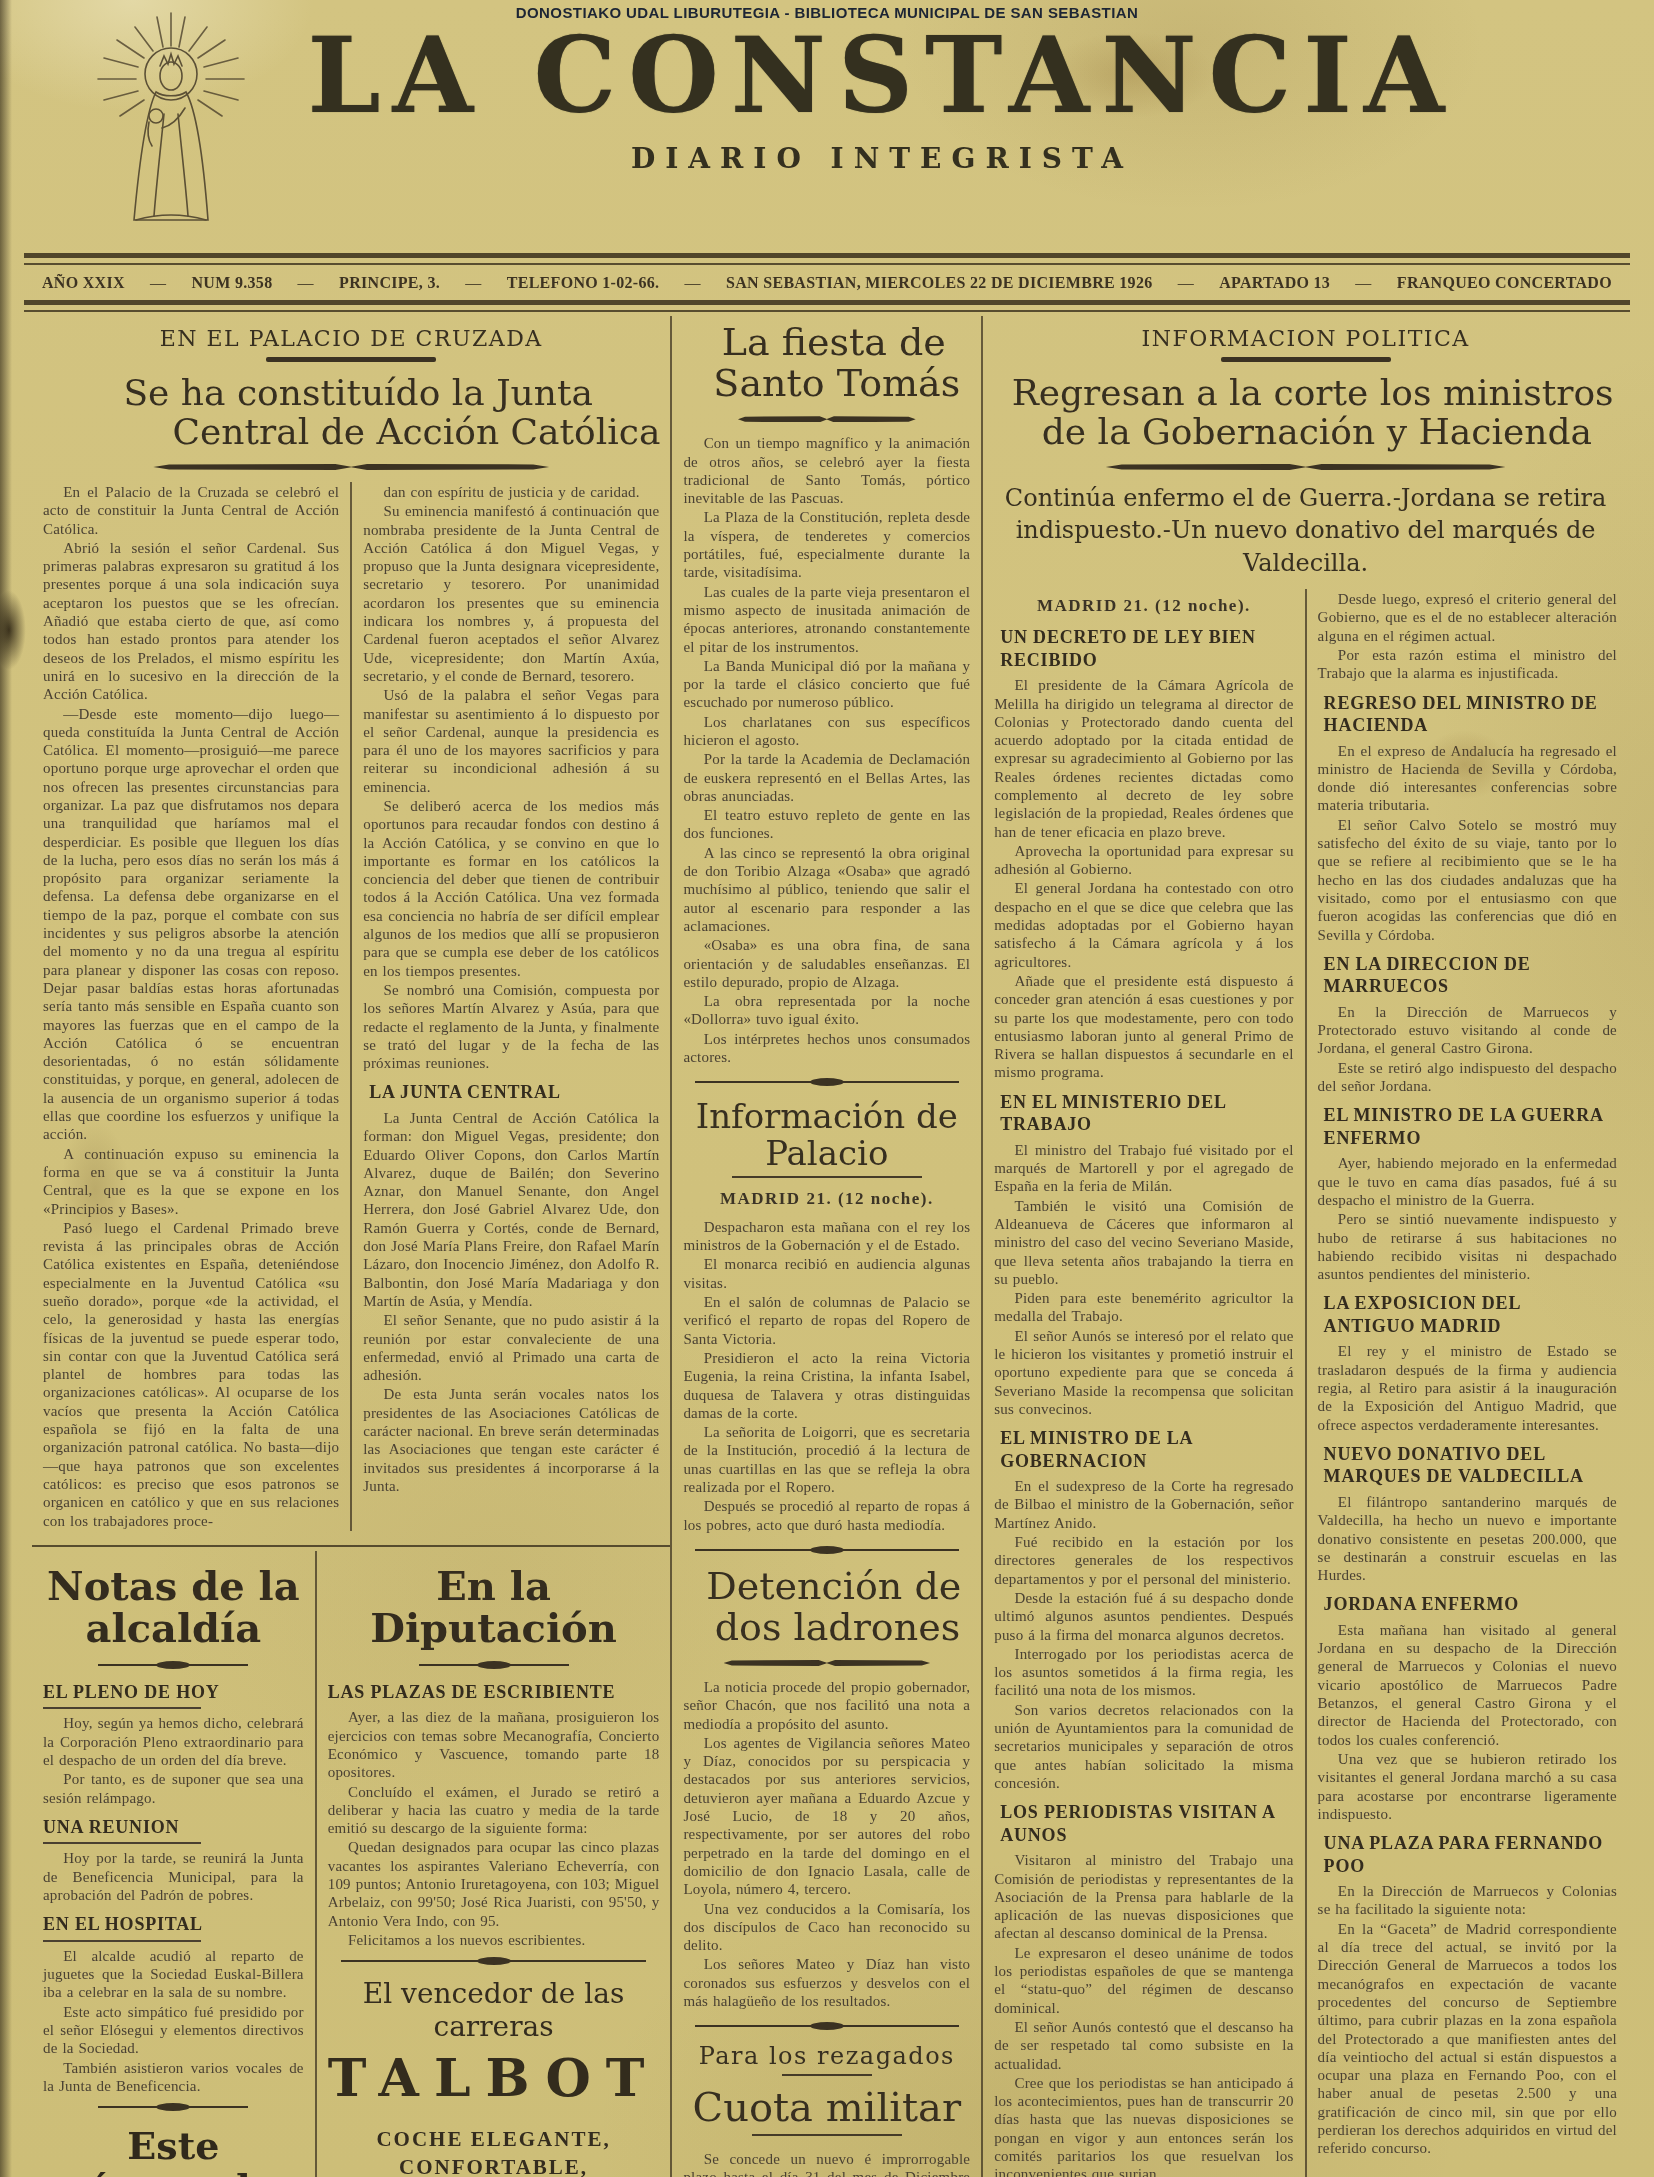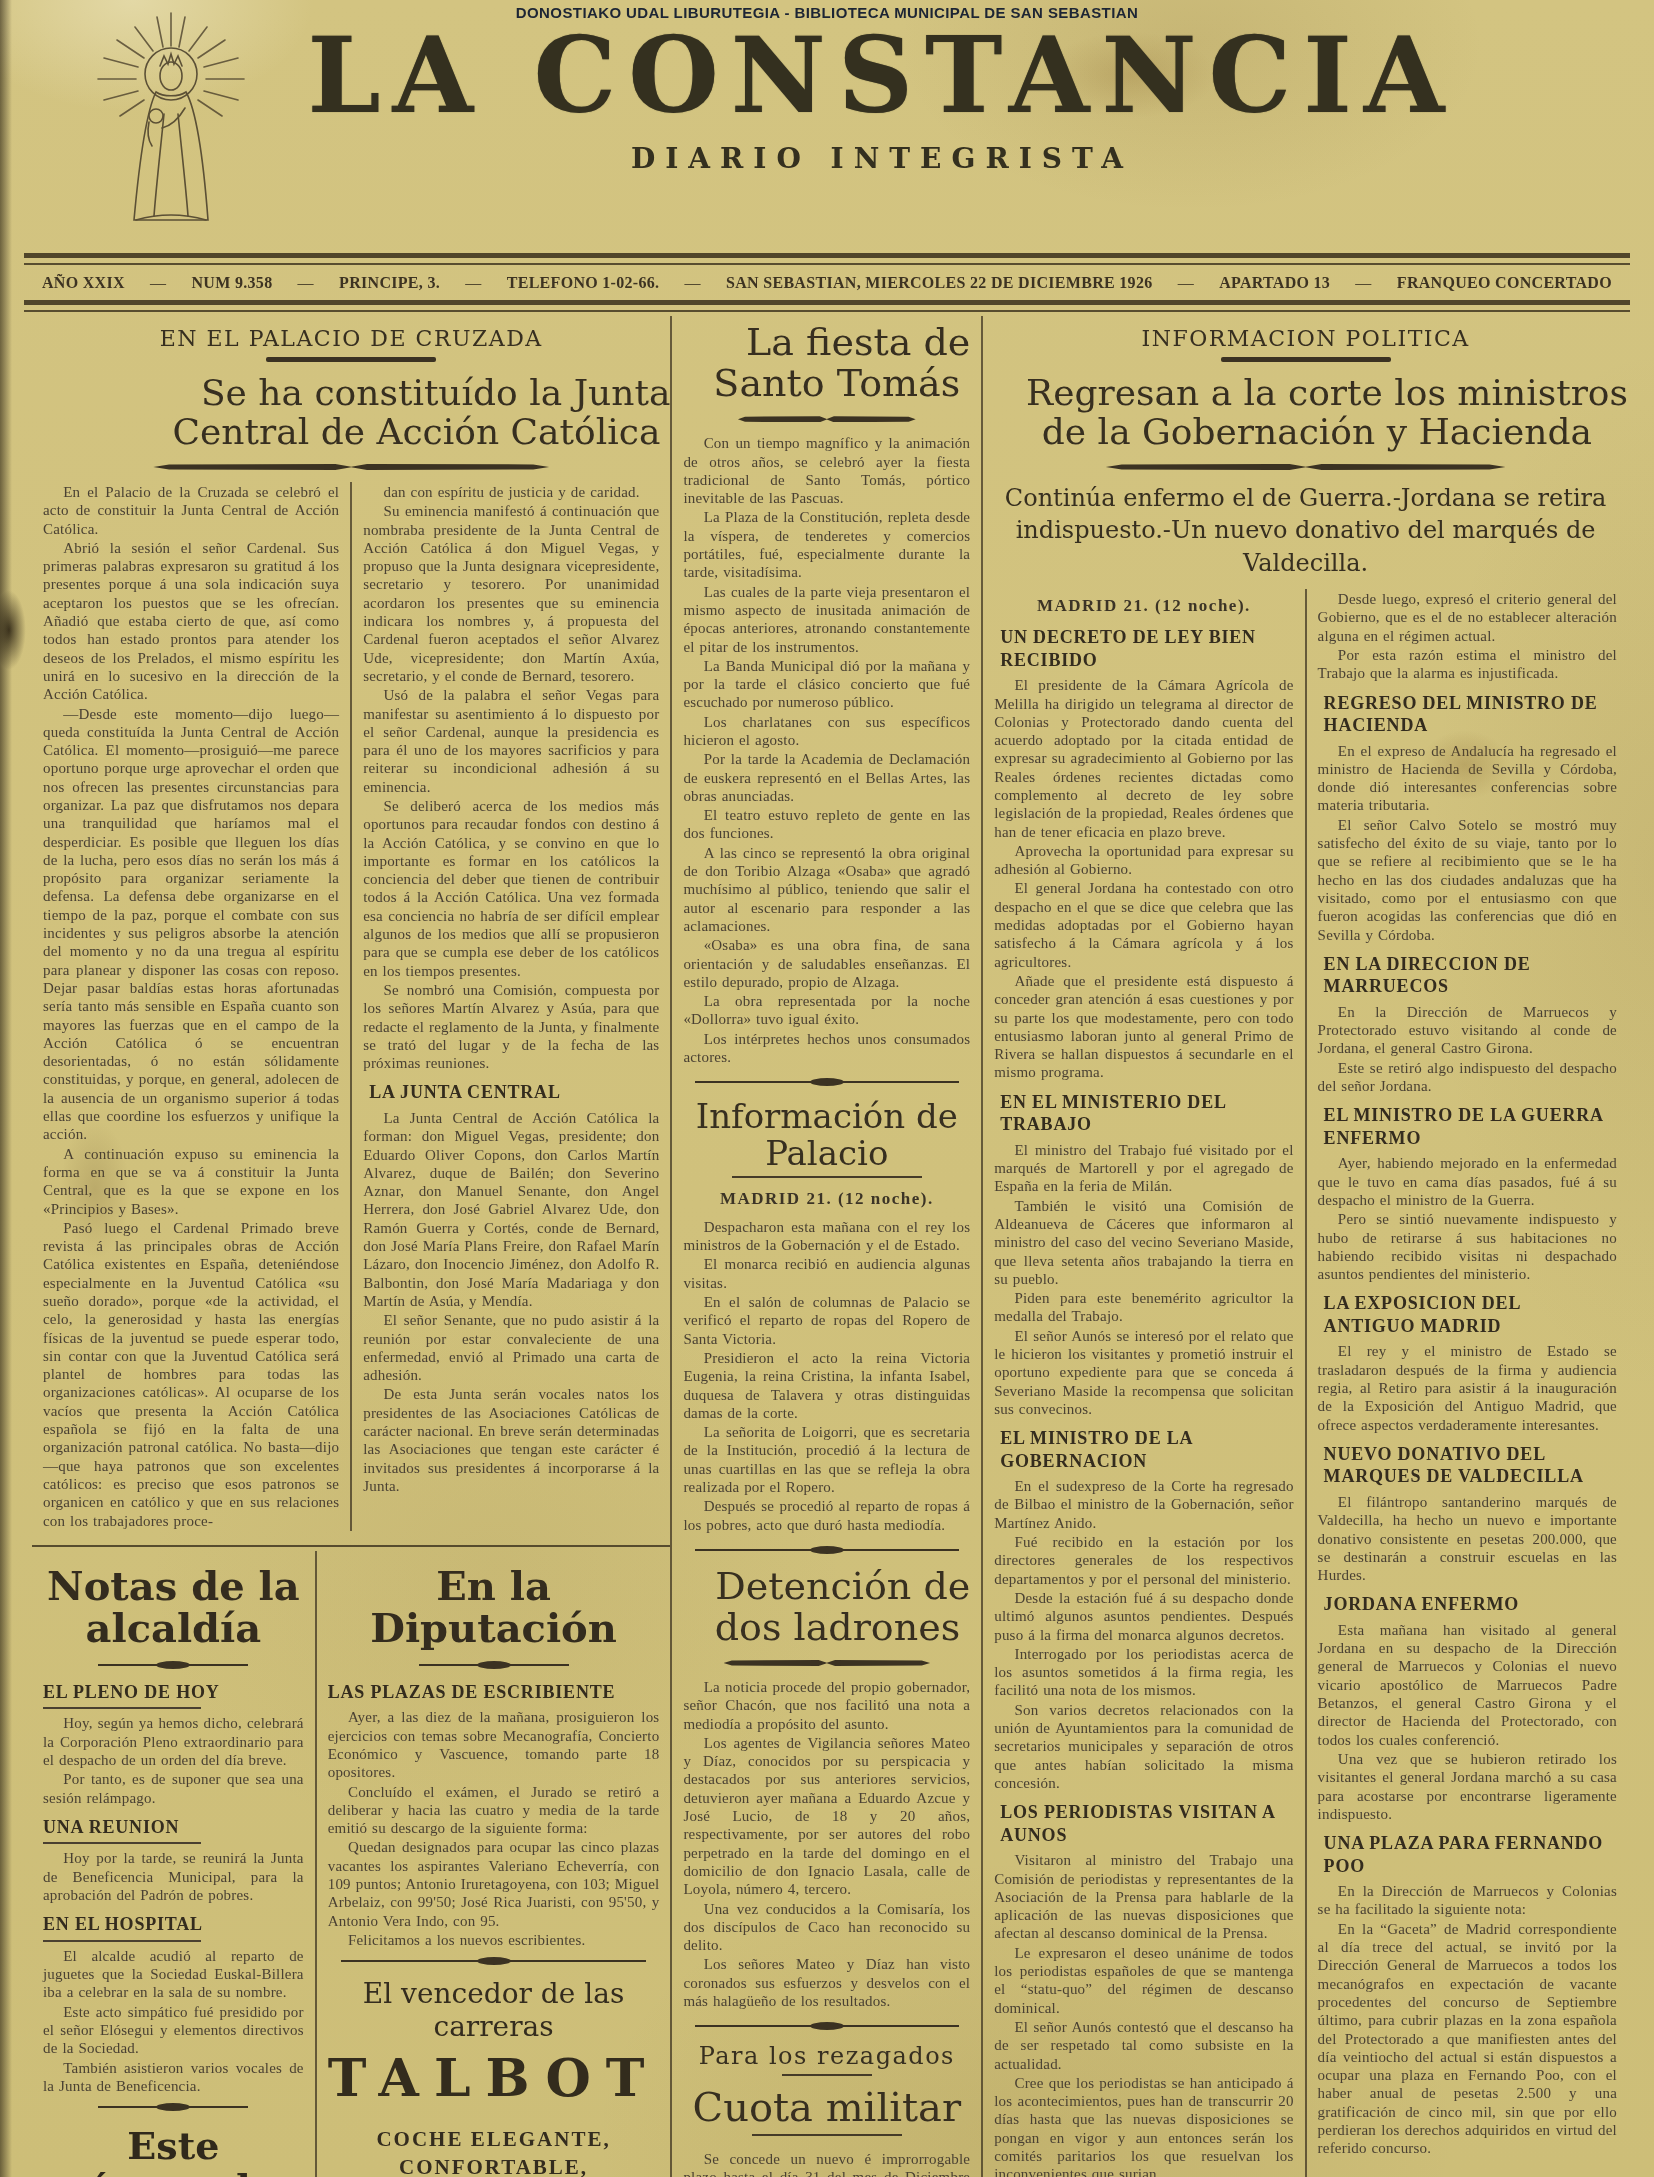--- a/index.html
+++ b/index.html
@@ -49,21 +49,21 @@
   .sec-right{width:40.4%;}
 
   .twocol{display:flex;align-items:stretch;}
   .twocol .col{flex:1;padding:0 11px;}
   .twocol .col + .col{border-left:2px solid rgba(55,45,28,.7);}
 
   .kicker{font-family:"DejaVu Serif", serif;font-size:22px;letter-spacing:1.5px;
     text-align:center;color:#372f20;margin-top:10px;}
   .bar{width:170px;height:5px;background:#3b3222;margin:6px auto 12px;border-radius:2px;}
   .hl{font-family:"DejaVu Serif", serif;font-weight:400;color:#372f20;font-size:36px;line-height:1.08;}
-  .hl-l{text-align:right;padding-left:14px;}
+  .hl-l{text-align:center;padding-left:14px;}
   .hl-r{text-align:right;padding-right:10px;}
   .hl.center{text-align:center;}
   .taper{height:6px;background:#3b3222;margin:12px auto;
     clip-path:polygon(0 50%,4% 8%,46% 0,50% 45%,54% 0,96% 8%,100% 50%,96% 92%,54% 100%,50% 55%,46% 100%,4% 92%);}
   .w60{width:62%;} .w70{width:72%;}
   .orn{position:relative;height:8px;margin:12px auto;width:92%;}
   .orn::before{content:"";position:absolute;left:0;right:0;top:3px;height:2px;background:#3b3222;}
   .orn::after{content:"";position:absolute;left:50%;top:0;width:34px;height:8px;transform:translateX(-50%);
     background:#3b3222;border-radius:50%;}
   .orn.small{width:150px;}

